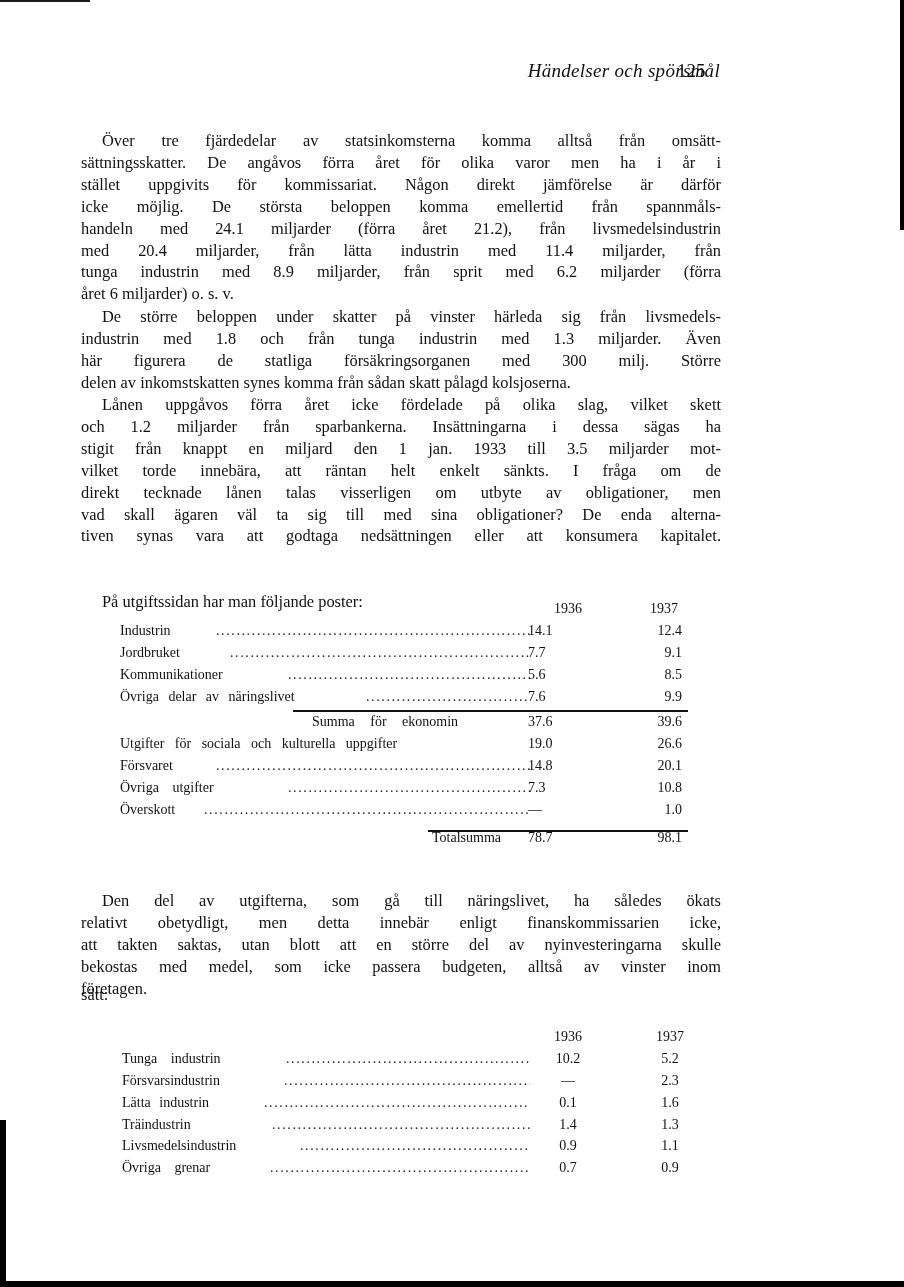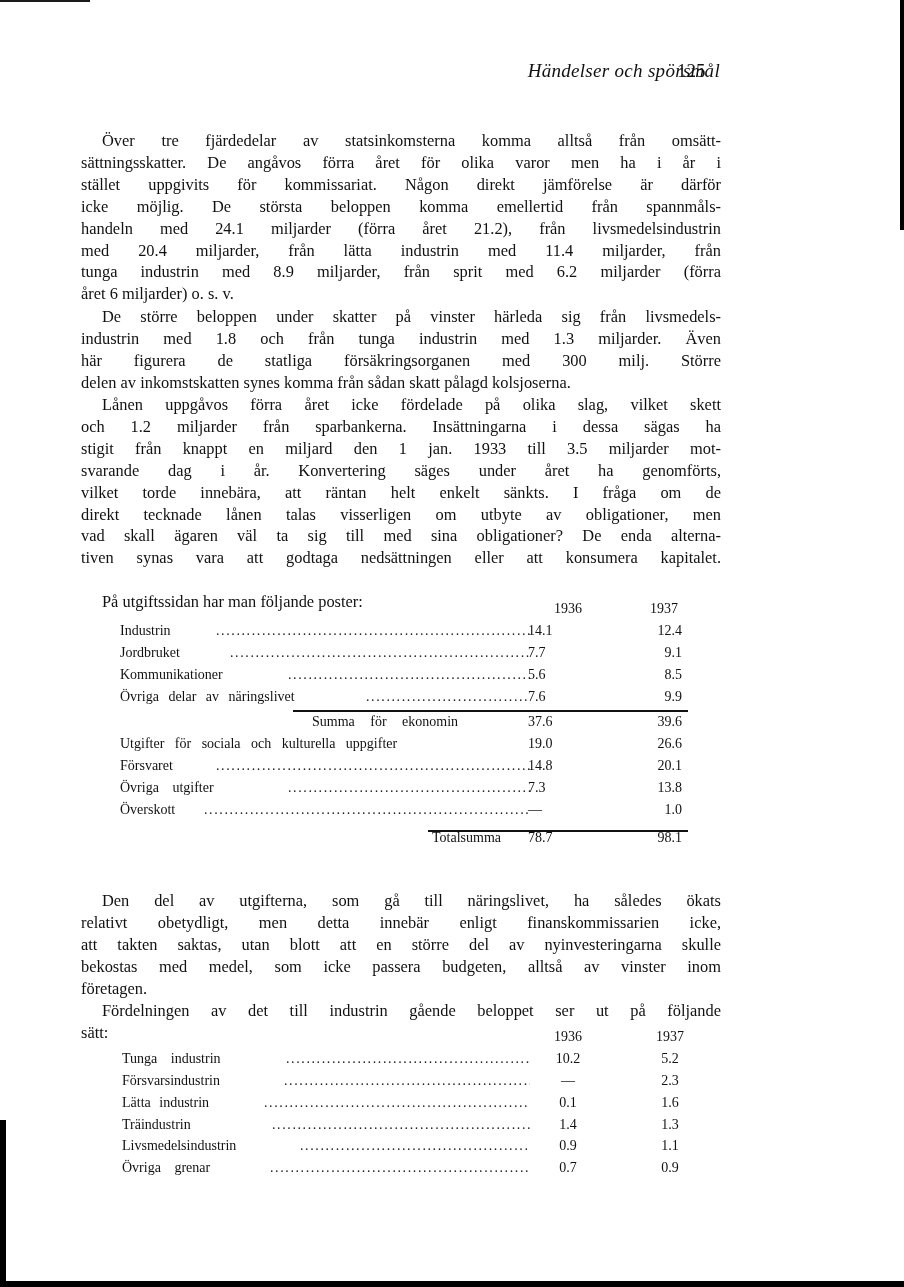--- a/index.html
+++ b/index.html
@@ -70,21 +70,20 @@
   <span class="line indent">De större beloppen under skatter på vinster härleda sig från livsmedels-</span>
   <span class="line">industrin med 1.8 och från tunga industrin med 1.3 miljarder. Även</span>
   <span class="line">här figurera de statliga försäkringsorganen med 300 milj. Större</span>
   <span class="line last">delen av inkomstskatten synes komma från sådan skatt pålagd kolsjoserna.</span>
 </div>
 
 <div class="para" style="top:378px">
   <span class="line indent">Lånen uppgåvos förra året icke fördelade på olika slag, vilket skett</span>
   <span class="line">och 1.2 miljarder från sparbankerna. Insättningarna i dessa sägas ha</span>
   <span class="line">stigit från knappt en miljard den 1 jan. 1933 till 3.5 miljarder mot-</span>
-  <span class="line">svarande dag i år. Konvertering säges under året ha genomförts,</span>
   <span class="line">vilket torde innebära, att räntan helt enkelt sänkts. I fråga om de</span>
   <span class="line">direkt tecknade lånen talas visserligen om utbyte av obligationer, men</span>
   <span class="line">vad skall ägaren väl ta sig till med sina obligationer? De enda alterna-</span>
   <span class="line">tiven synas vara att godtaga nedsättningen eller att konsumera kapitalet.</span>
 </div>
 
 <div class="para" style="top:575px">
   <span class="line indent last">På utgiftssidan har man följande poster:</span>
 </div>
 
@@ -131,21 +130,21 @@
   <div class="row">
     <span class="label">Försvaret</span>
     <span class="dots" style="left:96px;width:314px">........................................................................................</span>
     <span class="v1" style="left:408px">14.8</span>
     <span class="v2" style="left:502px">20.1</span>
   </div>
   <div class="row">
     <span class="label" style="word-spacing:10px">Övriga utgifter</span>
     <span class="dots" style="left:168px;width:242px">........................................................................................</span>
     <span class="v1" style="left:408px">7.3</span>
-    <span class="v2" style="left:502px">13.8</span>
+    <span class="v2" style="left:502px">10.8</span>
   </div>
   <div class="row">
     <span class="label">Överskott</span>
     <span class="dots" style="left:84px;width:326px">........................................................................................</span>
     <span class="v1" style="left:408px;padding-right:4px;box-sizing:border-box">—</span>
     <span class="v2" style="left:502px">1.0</span>
   </div>
   <div class="rule" style="left:308px;top:232px;width:260px"></div>
   <div class="row" style="margin-top:6px">
     <span class="label" style="left:312px">Totalsumma</span>
@@ -156,21 +155,20 @@
 
 <div class="para" style="top:874px">
   <span class="line indent">Den del av utgifterna, som gå till näringslivet, ha således ökats</span>
   <span class="line">relativt obetydligt, men detta innebär enligt finanskommissarien icke,</span>
   <span class="line">att takten saktas, utan blott att en större del av nyinvesteringarna skulle</span>
   <span class="line">bekostas med medel, som icke passera budgeten, alltså av vinster inom</span>
   <span class="line last">företagen.</span>
 </div>
 
 <div class="para" style="top:984px">
-  <span class="line indent">Fördelningen av det till industrin gående beloppet ser ut på följande</span>
   <span class="line last">sätt:</span>
 </div>
 
 <div class="tbl" style="top:1026px;left:122px">
   <div class="row">
     <span class="h1" style="left:416px">1936</span>
     <span class="h2" style="left:518px">1937</span>
   </div>
   <div class="row">
     <span class="label" style="word-spacing:10px">Tunga industrin</span>

